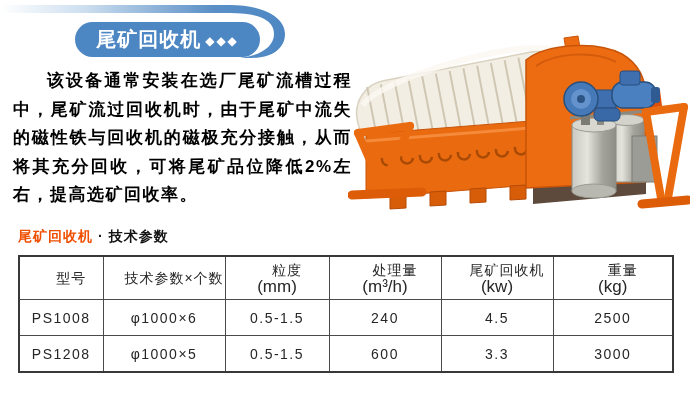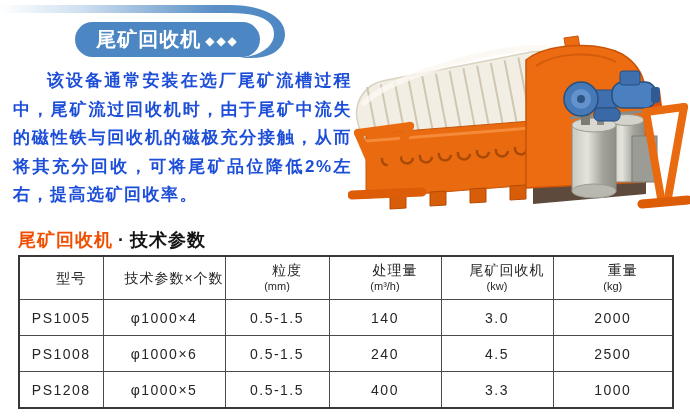--- a/index.html
+++ b/index.html
@@ -17,48 +17,48 @@
     background:#4d87c3;border-radius:18px;
     display:flex;align-items:center;justify-content:center;
     color:#fff;font-weight:bold;font-size:20px;letter-spacing:1px;
   }
   .pill .diamonds{font-size:12px;letter-spacing:2px;margin-left:4px;margin-top:2px;}
 
   
   .intro{
     position:absolute;left:13px;top:67px;width:339px;
     font-size:17px;font-weight:bold;line-height:28.5px;letter-spacing:1.5px;
-    text-align:justify;text-indent:2em;color:#1d4ed8;
+    text-align:justify;text-indent:2em;color:#000000;
   }
 
   
   .machine{position:absolute;left:348px;top:8px;width:342px;height:230px;}
 
   
   .section-heading{
     position:absolute;left:18px;top:228px;
-    font-size:18px;font-weight:bold;color:#141414;letter-spacing:1px;
+    font-size:14px;font-weight:bold;color:#141414;letter-spacing:1px;
   }
   .section-heading .product{color:#f04f02;}
   .section-heading .sep{margin:0 5px;}
 
   
   .spec-table{
     position:absolute;left:18px;top:255px;width:654px;
     border-collapse:collapse;table-layout:fixed;
     border:2px solid #383838;
   }
   .spec-table th,.spec-table td{
     border:1px solid #4a4a4a;text-align:center;vertical-align:middle;
     color:#262626;padding:0;
   }
   .spec-table th{height:42px;font-size:14px;font-weight:normal;}
   .spec-table td{height:35px;font-size:14px;letter-spacing:1.5px;}
   .th-label{display:block;line-height:17px;letter-spacing:1px;margin-left:20px;}
-  .th-unit{display:block;line-height:15px;font-size:11px;letter-spacing:0;}
+  .th-unit{display:block;line-height:15px;font-size:17px;letter-spacing:0;}
 </style>
 </head>
 <body>
 
 <div class="banner">
   <svg width="300" height="62" viewBox="0 0 300 62">
     <defs>
       <linearGradient id="bandGrad" x1="0" y1="0" x2="1" y2="0">
         <stop offset="0" stop-color="#ffffff"></stop>
         <stop offset="0.3" stop-color="#ccdeef"></stop>
@@ -187,37 +187,29 @@
           <span class="th-unit">(kw)</span>
         </th>
       <th>
           <span class="th-label">重量</span>
           <span class="th-unit">(kg)</span>
         </th>
     </tr>
   </thead>
   <tbody>
     <tr>
-      <td>PS1005</td>
-      <td>φ1000×4</td>
-      <td>0.5-1.5</td>
-      <td>140</td>
-      <td>3.0</td>
-      <td>2000</td>
-    </tr>
-    <tr>
       <td>PS1008</td>
       <td>φ1000×6</td>
       <td>0.5-1.5</td>
       <td>240</td>
       <td>4.5</td>
       <td>2500</td>
     </tr>
     <tr>
       <td>PS1208</td>
       <td>φ1000×5</td>
       <td>0.5-1.5</td>
-      <td>400</td>
+      <td>600</td>
       <td>3.3</td>
-      <td>1000</td>
+      <td>3000</td>
     </tr>
   </tbody>
 </table>
 
 </body></html>

